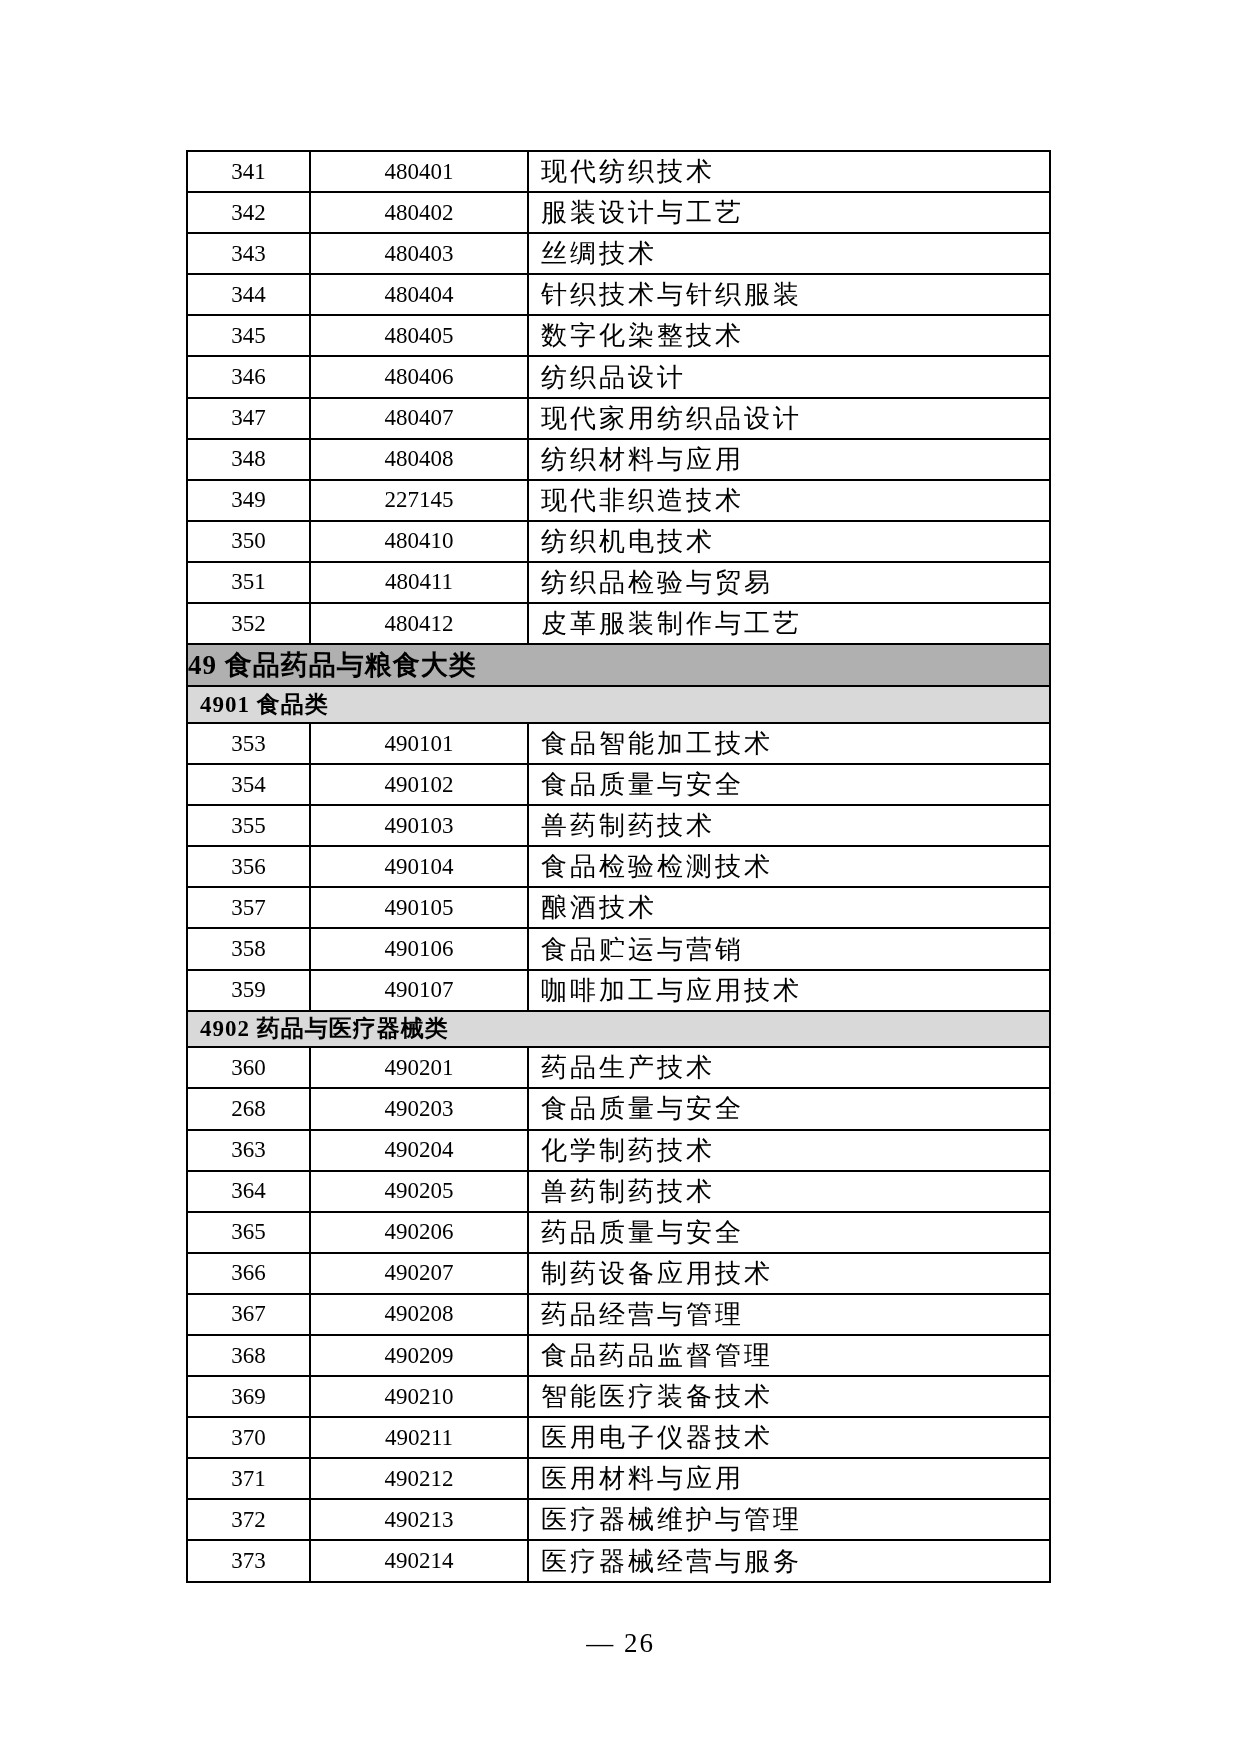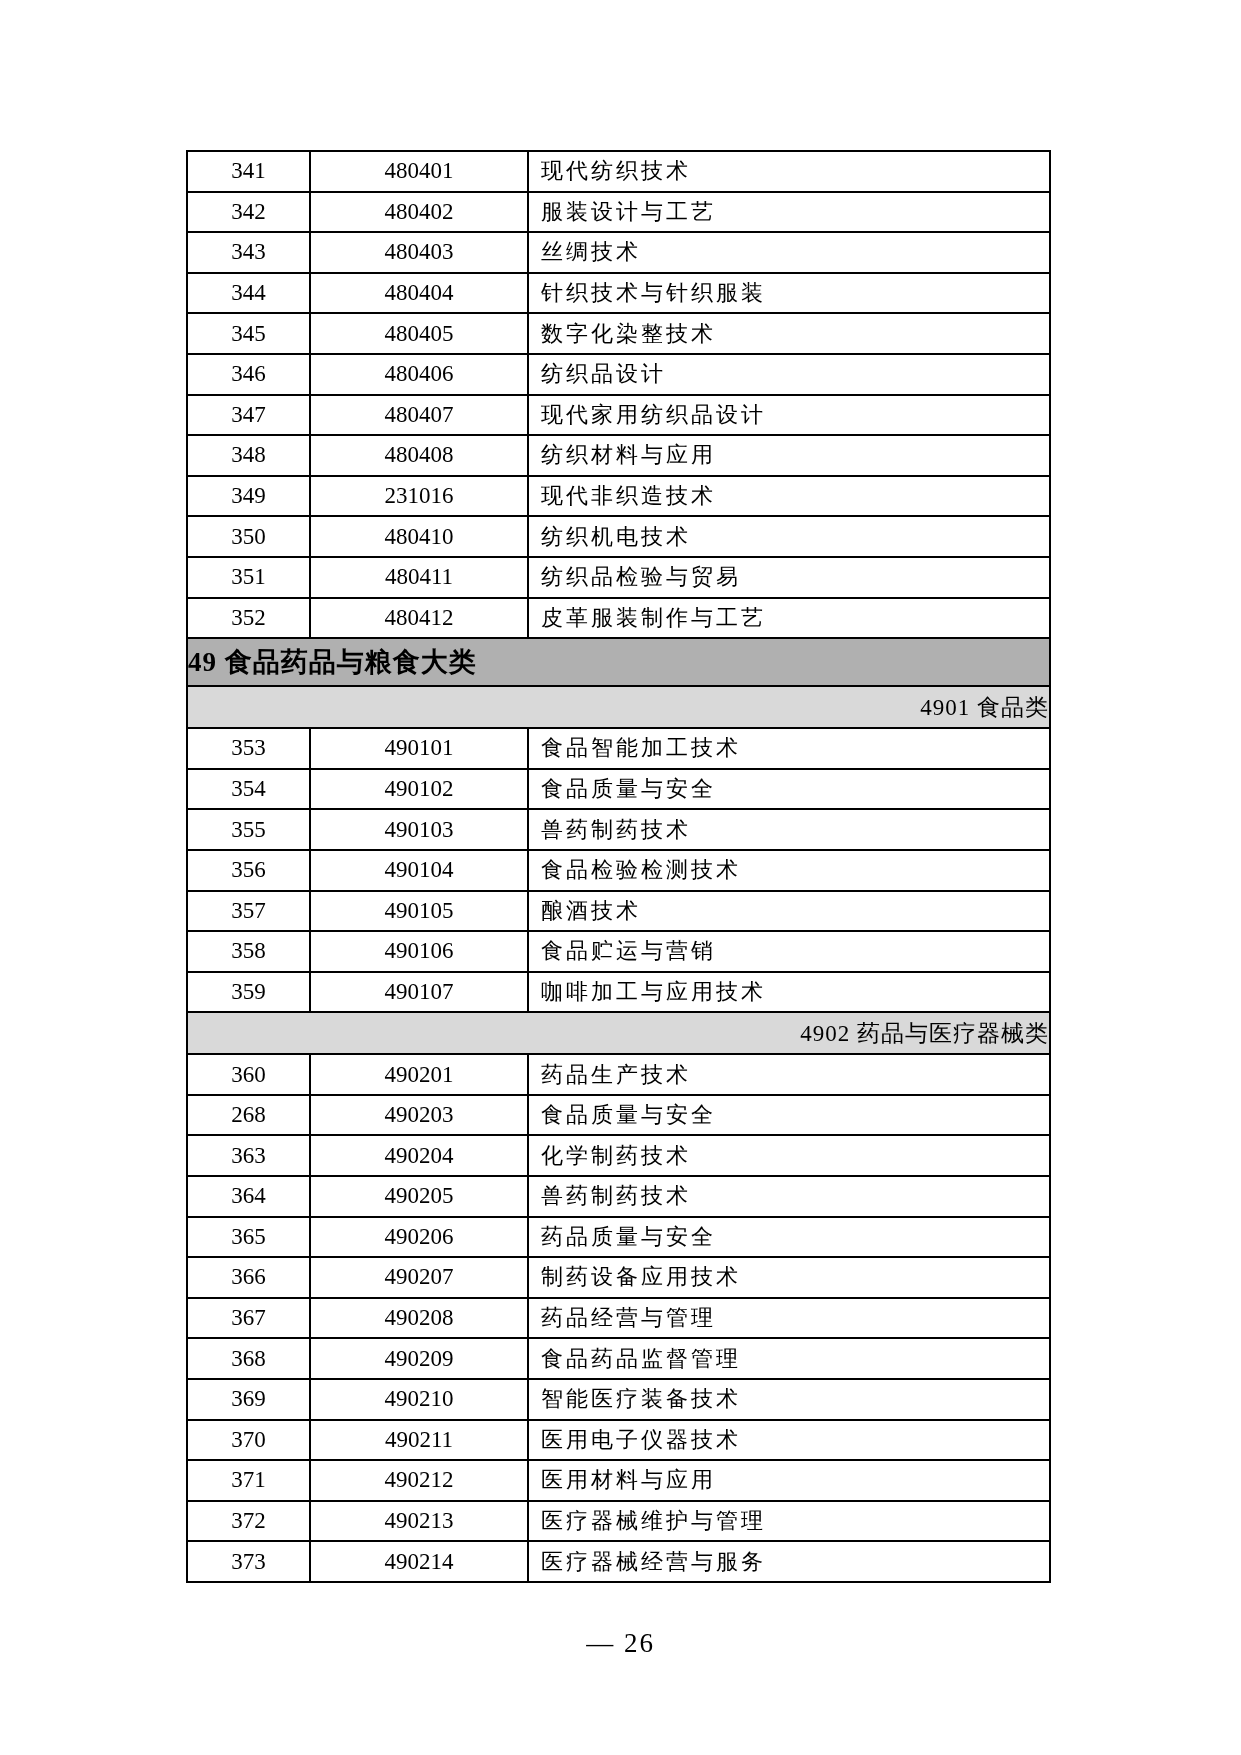--- a/index.html
+++ b/index.html
@@ -23,35 +23,35 @@
     table-layout: fixed;
   }
   table.spec td {
     border: 2px solid var(--border-color, #000000);
     vertical-align: middle;
     overflow: hidden;
     white-space: nowrap;
   }
   td.seq  { text-align: center; font-size: 23px; margin-left: 31px; }
   td.code { text-align: center; font-size: 23px; }
-  td.name { text-align: left; padding-left: 12px; font-size: 22px; letter-spacing: 3px; }
+  td.name { text-align: left; padding-left: 12px; font-size: 26px; letter-spacing: 3px; }
   tr.major td {
     background: var(--major-bg, #b0b0b0);
     font-weight: bold;
     font-size: 27px;
     letter-spacing: 1px;
     text-align: left;
   }
   tr.minor td {
     background: var(--minor-bg, #d9d9d9);
-    font-weight: normal;
+    font-weight: bold;
     font-size: 23px;
-    padding-left: 18px;
+    padding-left: 12px;
     letter-spacing: 1px;
-    text-align: right;
+    text-align: left;
   }
   .footer {
     position: absolute;
     left: 0; top: 1628px;
     width: 100%;
     text-align: center;
     font-size: 27px;
     letter-spacing: 2px;
   }
 </style>
@@ -102,21 +102,21 @@
           <td class="code">480407</td>
           <td class="name">现代家用纺织品设计</td>
         </tr>
         <tr class="data">
           <td class="seq">348</td>
           <td class="code">480408</td>
           <td class="name">纺织材料与应用</td>
         </tr>
         <tr class="data">
           <td class="seq">349</td>
-          <td class="code">231016</td>
+          <td class="code">227145</td>
           <td class="name">现代非织造技术</td>
         </tr>
         <tr class="data">
           <td class="seq">350</td>
           <td class="code">480410</td>
           <td class="name">纺织机电技术</td>
         </tr>
         <tr class="data">
           <td class="seq">351</td>
           <td class="code">480411</td>

